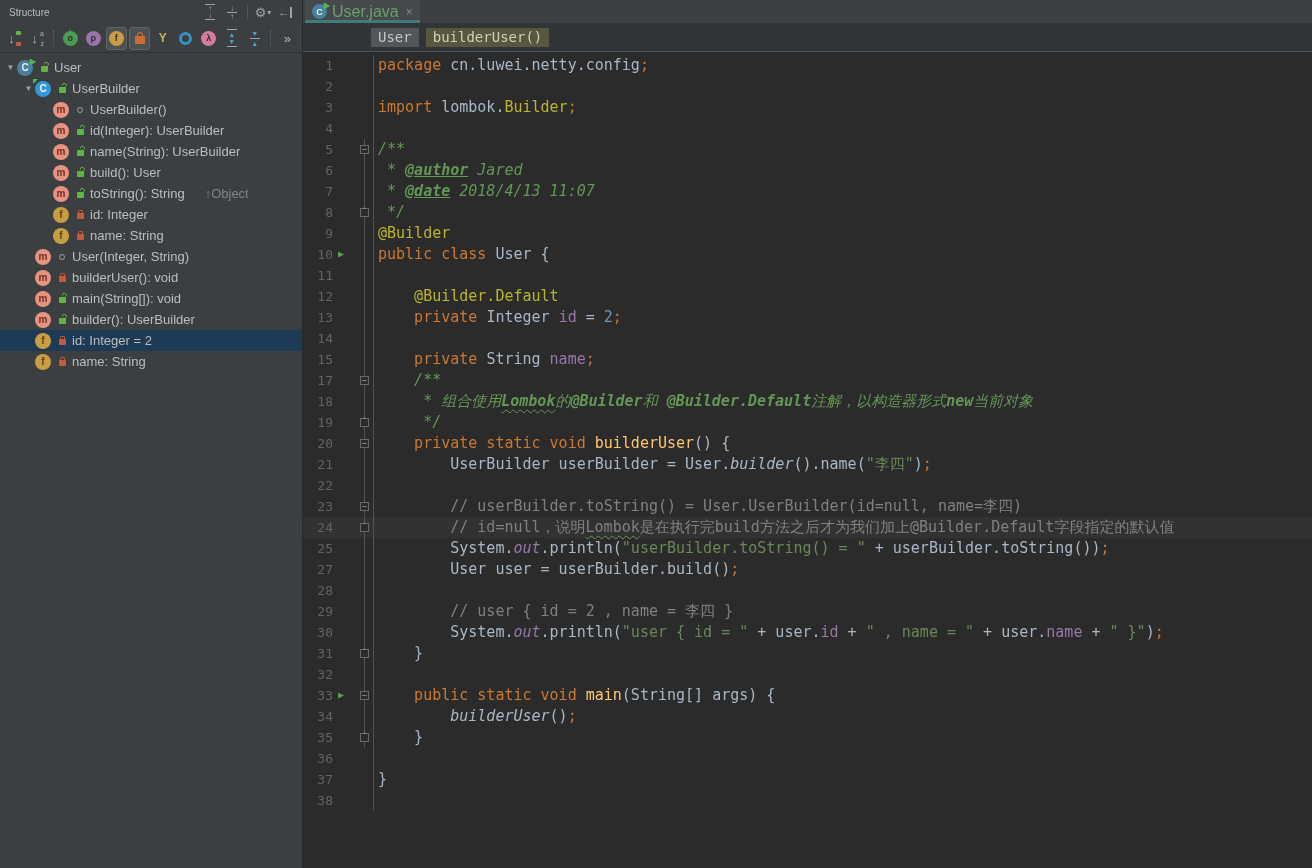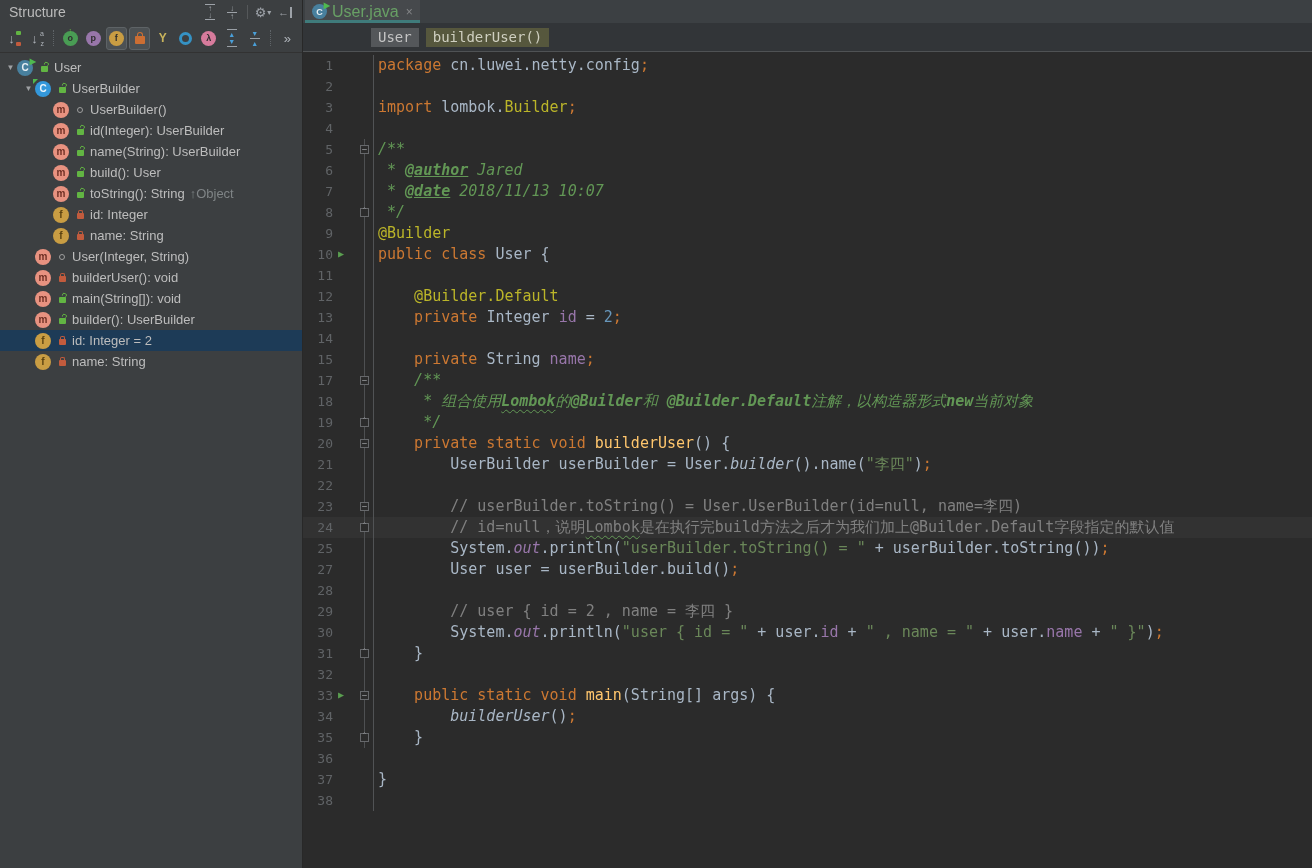--- a/index.html
+++ b/index.html
@@ -2,21 +2,21 @@
 <html><head>
 <meta charset="utf-8">
 <style>
   html,body{margin:0;padding:0;background:#2b2b2b;}
   #app{position:relative;width:1312px;height:868px;overflow:hidden;
        font-family:"Liberation Sans",sans-serif;display:flex;}
   
   #structure{width:303px;min-width:303px;height:100%;background:#3c3f41;display:flex;
              flex-direction:column;border-right:1px solid #282828;box-sizing:border-box;}
   .panel-header{height:24px;display:flex;align-items:center;padding:0 6px 0 9px;}
-  .panel-title{color:#bbbbbb;font-size:14px;flex:0 0 auto;}
+  .panel-title{color:#bbbbbb;font-size:10px;flex:0 0 auto;}
   .header-spacer{flex:1;}
   .hicon{width:22px;height:18px;display:flex;align-items:center;justify-content:center;
          color:#9da2a8;font-size:13px;cursor:pointer;position:relative;}
   .bars-wrap{display:flex;flex-direction:column;align-items:center;line-height:1;}
   .bars-wrap .bar{width:10px;height:1px;background:#9da2a8;}
   .bars-wrap .ar{font-size:8px;color:#9da2a8;height:7px;line-height:7px;}
   .hdivider{width:1px;height:14px;background:#55585a;margin:0 4px;}
   .gear-wrap{display:flex;align-items:center;color:#9da2a8;}
   .gear-wrap .dd{font-size:8px;margin-left:1px;}
   .hide-wrap{display:flex;align-items:center;color:#9da2a8;font-size:11px;}
@@ -60,21 +60,21 @@
   .ticon.f{background:#c99d43;color:#5c4310;}
   .vis{width:12px;flex:0 0 auto;display:flex;justify-content:center;margin-right:4px;}
   .vlock{width:7px;height:6px;border-radius:1px;position:relative;margin-top:3px;}
   .vlock.red{background:#c25b3d;}
   .vlock.red::before{content:"";position:absolute;top:-3px;left:1px;width:3px;height:3px;
        border:1px solid #c25b3d;border-bottom:none;border-radius:2px 2px 0 0;}
   .vlock.green{background:#62b543;}
   .vlock.green::before{content:"";position:absolute;top:-4px;left:3px;width:3px;height:3px;
        border:1px solid #62b543;border-bottom:none;border-radius:2px 2px 0 0;transform:rotate(28deg);}
   .vcirc{width:6px;height:6px;border:1.5px solid #9e9e9e;border-radius:50%;box-sizing:border-box;margin-top:1px;}
-  .tsuffix{color:#7f8486;margin-left:5px;}
+  .tsuffix{color:#7f8486;margin-left:20px;}
   
   #editorside{flex:1;height:100%;display:flex;flex-direction:column;min-width:0;}
   .tabbar{height:23px;background:#3c4043;display:flex;align-items:flex-end;flex:0 0 auto;}
   .tab{height:23px;margin-left:2px;background:#46494c;display:flex;align-items:center;
        padding:0 7px;position:relative;cursor:pointer;}
   .tab .underline{position:absolute;left:0;right:0;bottom:0;height:3px;background:#3f7b7b;}
   .tab .ticon{width:15px;height:15px;font-size:9px;margin-right:5px;}
   .tablabel{color:#68a065;font-size:16px;margin-right:7px;}
   .tabclose{color:#848688;font-size:12px;cursor:pointer;}
   .crumbs{height:28px;background:#323538;border-bottom:1px solid #4f5254;display:flex;
@@ -336,21 +336,21 @@
         <span class="crumb">User</span>
         <span class="crumb hl">builderUser()</span>
       </div>
     <div class="editor" id="editor">
         <div class="cl"><span class="num">1</span><span class="marks"></span><span class="code"><span class="kw">package </span><span class="def">cn.luwei.netty.config</span><span class="kw">;</span></span></div>
         <div class="cl"><span class="num">2</span><span class="marks"></span><span class="code"></span></div>
         <div class="cl"><span class="num">3</span><span class="marks"></span><span class="code"><span class="kw">import </span><span class="def">lombok.</span><span class="ann">Builder</span><span class="kw">;</span></span></div>
         <div class="cl"><span class="num">4</span><span class="marks"></span><span class="code"></span></div>
         <div class="cl"><span class="num">5</span><span class="marks"><span class="guide"></span><span class="fm">−</span></span><span class="code"><span class="doc">/**</span></span></div>
         <div class="cl"><span class="num">6</span><span class="marks"><span class="guide"></span></span><span class="code"><span class="doc"> * </span><span class="doctag">@author</span><span class="doc"> Jared</span></span></div>
-        <div class="cl"><span class="num">7</span><span class="marks"><span class="guide"></span></span><span class="code"><span class="doc"> * </span><span class="doctag">@date</span><span class="doc"> 2018/11/13 10:07</span></span></div>
+        <div class="cl"><span class="num">7</span><span class="marks"><span class="guide"></span></span><span class="code"><span class="doc"> * </span><span class="doctag">@date</span><span class="doc"> 2018/4/13 11:07</span></span></div>
         <div class="cl"><span class="num">8</span><span class="marks"><span class="guide"></span><span class="fm">ˆ</span></span><span class="code"><span class="doc"> */</span></span></div>
         <div class="cl"><span class="num">9</span><span class="marks"><span class="guide"></span></span><span class="code"><span class="ann">@Builder</span></span></div>
         <div class="cl"><span class="num">10</span><span class="marks"><span class="guide"></span><span class="runar">▶</span></span><span class="code"><span class="kw">public class </span><span class="def">User {</span></span></div>
         <div class="cl"><span class="num">11</span><span class="marks"><span class="guide"></span></span><span class="code"></span></div>
         <div class="cl"><span class="num">12</span><span class="marks"><span class="guide"></span></span><span class="code"><span class="ann">    @Builder.Default</span></span></div>
         <div class="cl"><span class="num">13</span><span class="marks"><span class="guide"></span></span><span class="code"><span class="kw">    private </span><span class="def">Integer </span><span class="fld">id</span><span class="def"> = </span><span class="num2">2</span><span class="kw">;</span></span></div>
         <div class="cl"><span class="num">14</span><span class="marks"><span class="guide"></span></span><span class="code"></span></div>
         <div class="cl"><span class="num">15</span><span class="marks"><span class="guide"></span></span><span class="code"><span class="kw">    private </span><span class="def">String </span><span class="fld">name</span><span class="kw">;</span></span></div>
         <div class="cl"><span class="num">17</span><span class="marks"><span class="guide"></span><span class="fm">−</span></span><span class="code"><span class="doc">    /**</span></span></div>
         <div class="cl"><span class="num">18</span><span class="marks"><span class="guide"></span></span><span class="code"><span class="doc">     * 组合使用</span><span class="docu">Lombok</span><span class="doc">的</span><span class="doci">@Builder</span><span class="doc">和 </span><span class="doci">@Builder.Default</span><span class="doc">注解，以构造器形式</span><span class="doci">new</span><span class="doc">当前对象</span></span></div>

